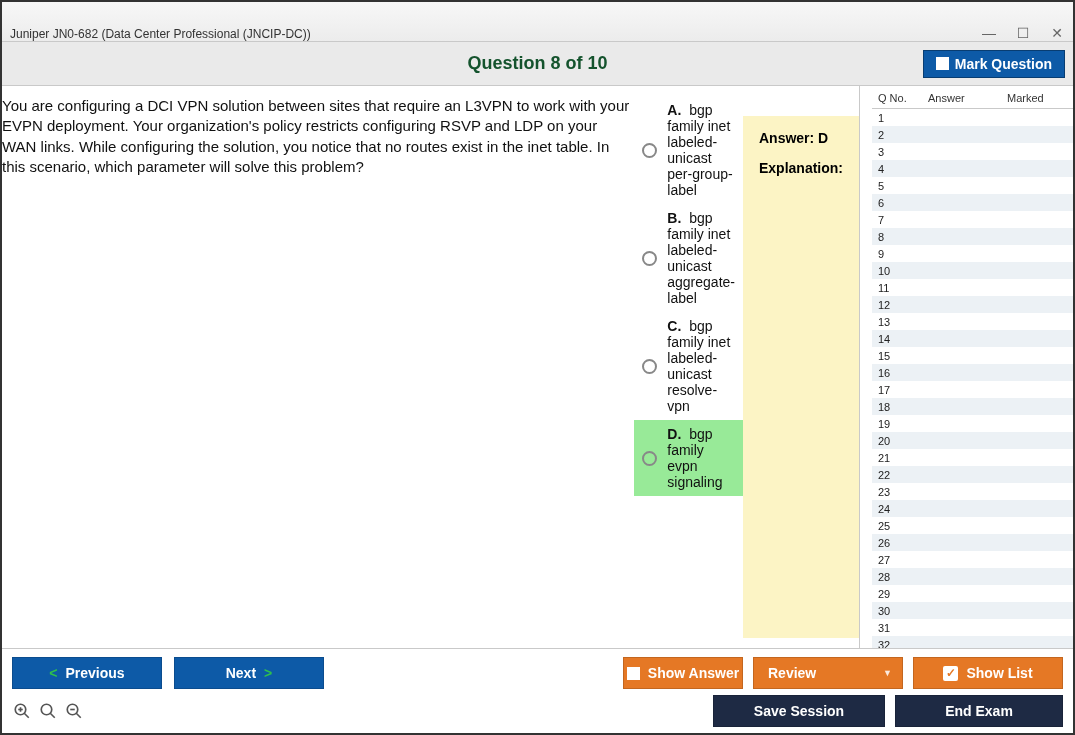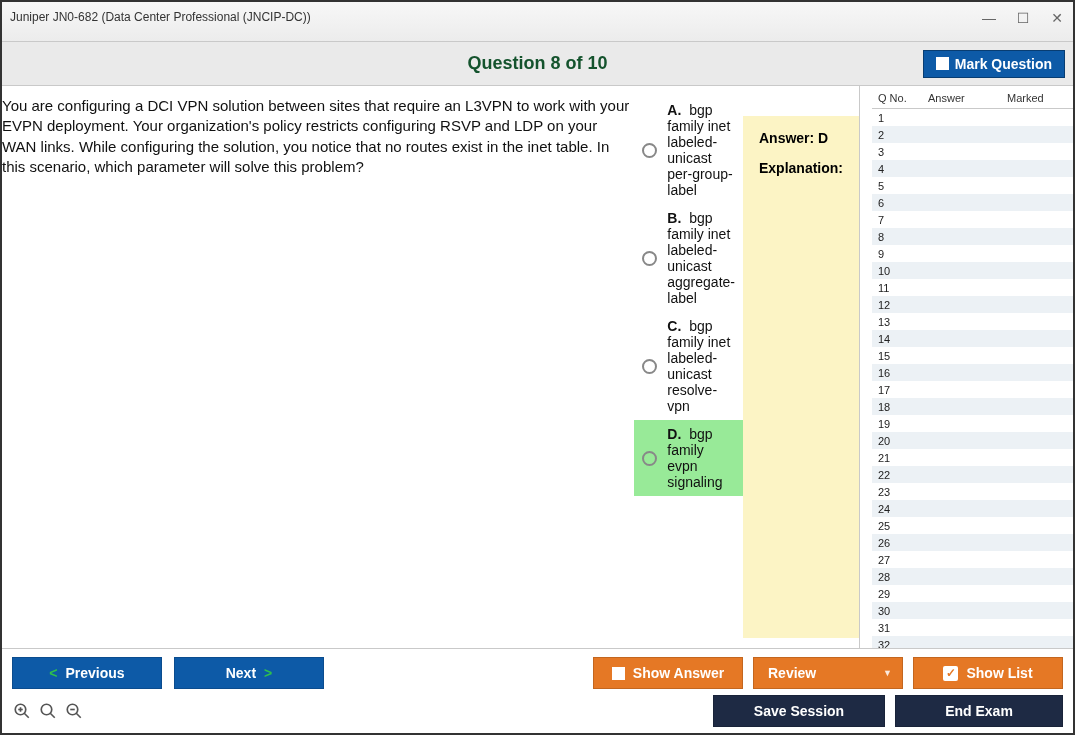--- a/index.html
+++ b/index.html
@@ -1,18 +1,18 @@
 <!DOCTYPE html>
 <html><head>
 <meta charset="utf-8">
 <style>
 * { box-sizing: border-box; margin: 0; padding: 0; font-family: Arial, Helvetica, sans-serif; }
 body { background: #fff; }
 .window { width: 1075px; height: 735px; border: 2px solid #333; position: relative; background: #fff; display: flex; flex-direction: column; }
-.titlebar { height: 40px; background: linear-gradient(#f7f7f7,#ececec); border-bottom: 1px solid #c9c9c9; display: flex; align-items: flex-start; padding: 8px 8px; font-size: 12px; color: #333; }
+.titlebar { height: 40px; background: linear-gradient(#f7f7f7,#ececec); border-bottom: 1px solid #c9c9c9; display: flex; align-items: flex-end; padding: 0 8px; font-size: 12px; color: #333; }
 .title-text { flex: 1; }
 .win-btns { display: flex; gap: 18px; color: #666; font-size: 14px; }
 .win-btn { width: 16px; text-align: center; cursor: default; }
 .toolbar { height: 44px; background: #eaeaea; border-bottom: 1px solid #c9c9c9; display: flex; align-items: center; padding: 0 8px; position: relative; justify-content: flex-end; }
 .mark-btn { background: #0d5aa7; color: #fff; font-weight: bold; font-size: 14px; padding: 5px 12px; display: flex; align-items: center; gap: 6px; cursor: pointer; border:1px solid #083d72;}
 .mark-btn .cb { width: 13px; height: 13px; border: 2px solid #fff; background: #fff; }
 .qtitle { position: absolute; left: 0; right: 0; text-align: center; font-size: 18px; font-weight: bold; color: #14532d; pointer-events: none; }
 .body { flex: 1; display: flex; overflow: hidden; }
 .main { flex: 1; padding: 10px 0; display: flex; flex-direction: row; overflow: hidden; }
 .qtext { font-size: 15px; color: #111; line-height: 1.35; margin-bottom: 14px; }
@@ -37,21 +37,21 @@
 .frow { display: flex; align-items: center; margin-bottom: 6px; }
 .btn { height: 32px; display: flex; align-items: center; justify-content: center; font-size: 14px; font-weight: bold; cursor: pointer; border:1px solid rgba(0,0,0,.15);}
 .btn-blue { background: #0d5aa7; color: #fff; }
 .btn-orange { background: #e57825; color: #fff; }
 .btn-navy { background: #1e2a44; color: #fff; }
 .prev { width: 150px; gap:8px;}
 .next { width: 150px; margin-left: 12px; gap:8px;}
 .prev .chev { color:#2fc24b; font-weight:bold;}
 .next .chev { color:#2fc24b; font-weight:bold;}
 .spacer { flex: 1; }
-.show-answer { width: 150px; gap:8px;}
+.show-answer { width: 120px; gap:8px;}
 .show-answer .cb { width:13px; height:13px; border:2px solid #fff; background:#fff;}
 .review { width: 150px; margin-left: 10px; position: relative; justify-content: flex-start; padding-left: 14px; gap:8px;}
 .review .dd { position:absolute; right:10px; font-size:9px; opacity:.85;}
 .show-list { width: 150px; margin-left: 10px; gap:8px;}
 .show-list .cb { width:15px; height:15px; background:#fff; color:#e57825; display:flex; align-items:center; justify-content:center; font-size:12px; font-weight:bold; border-radius:2px;}
 .frow2 { display: flex; align-items: center; }
 .zoom { display:flex; gap:6px; color:#555;}
 .zicon { width:20px; height:20px; display:flex; align-items:center; justify-content:center; font-size:17px;}
 .save { width: 172px; }
 .end { width: 168px; margin-left: 10px; }

